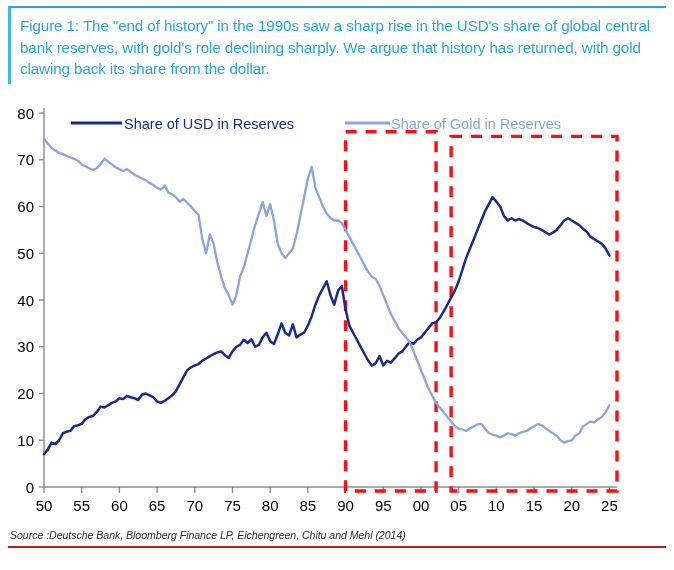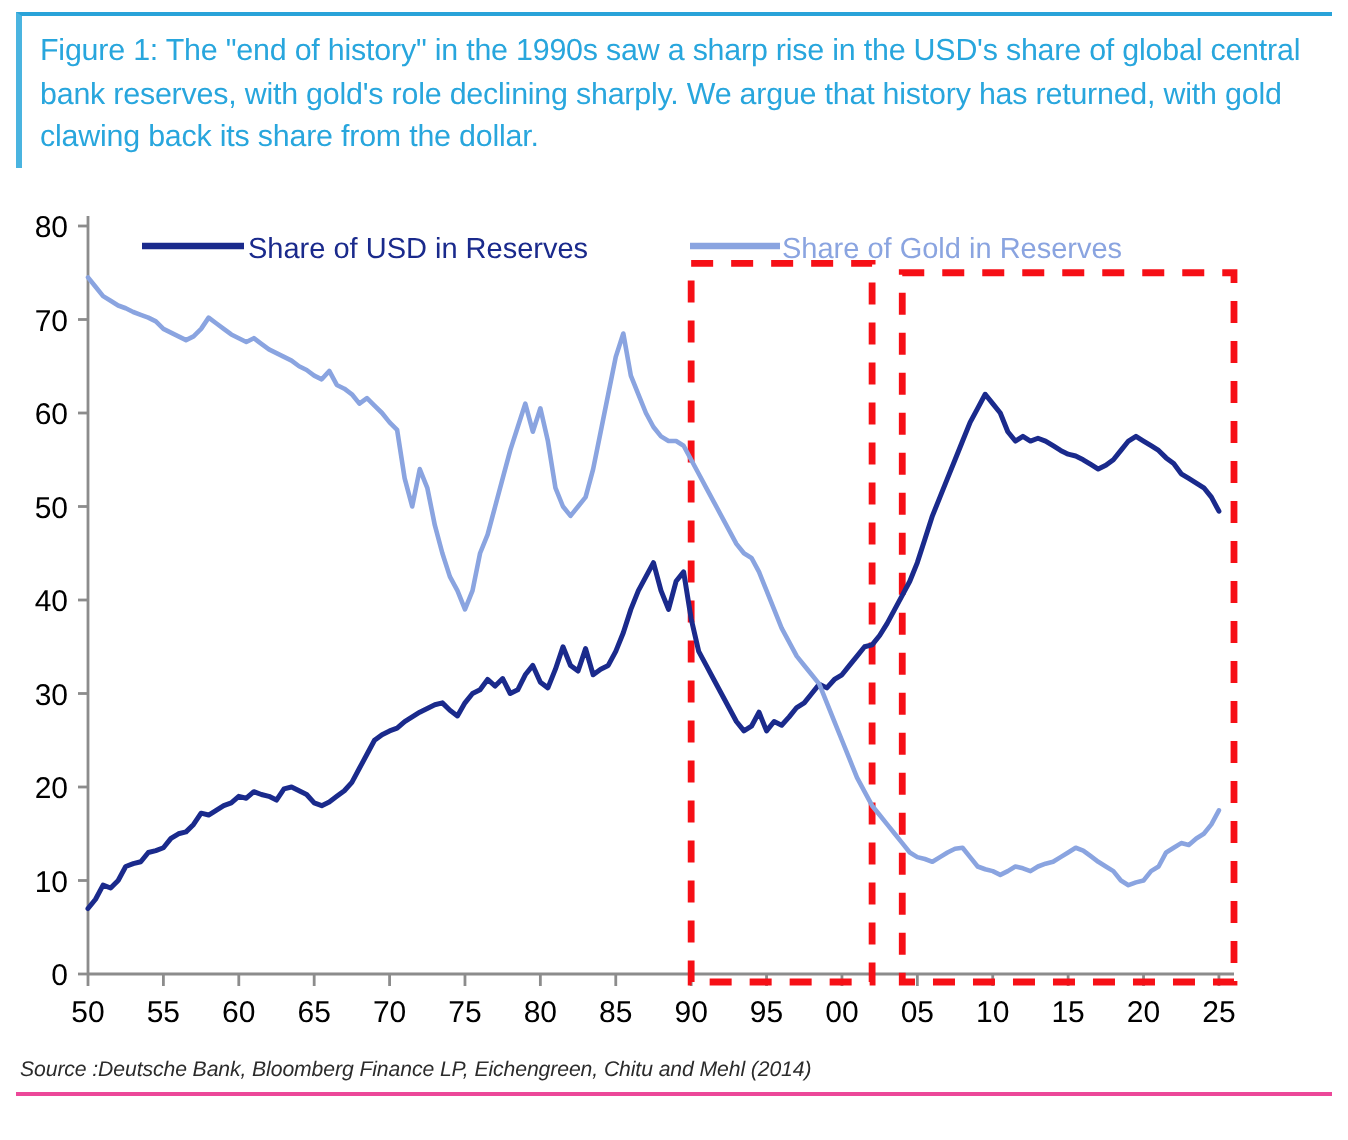--- a/index.html
+++ b/index.html
@@ -58,21 +58,21 @@
     fill: #000000;
   }
   
   #footer-block {
     position: absolute;
     left: 8px;
     top: 527px;
     width: 658px;
     box-sizing: border-box;
     padding: 2px 0 5px 2px;
-    border-bottom: 2px solid #ec4899;
+    border-bottom: 2px solid #b91c1c;
   }
   #source-text {
     font-size: 10.6px;
     font-style: italic;
     color: #2b2b2b;
     font-family: "Liberation Sans", sans-serif;
     letter-spacing: -0.05px;
   }
 </style>
 </head>

